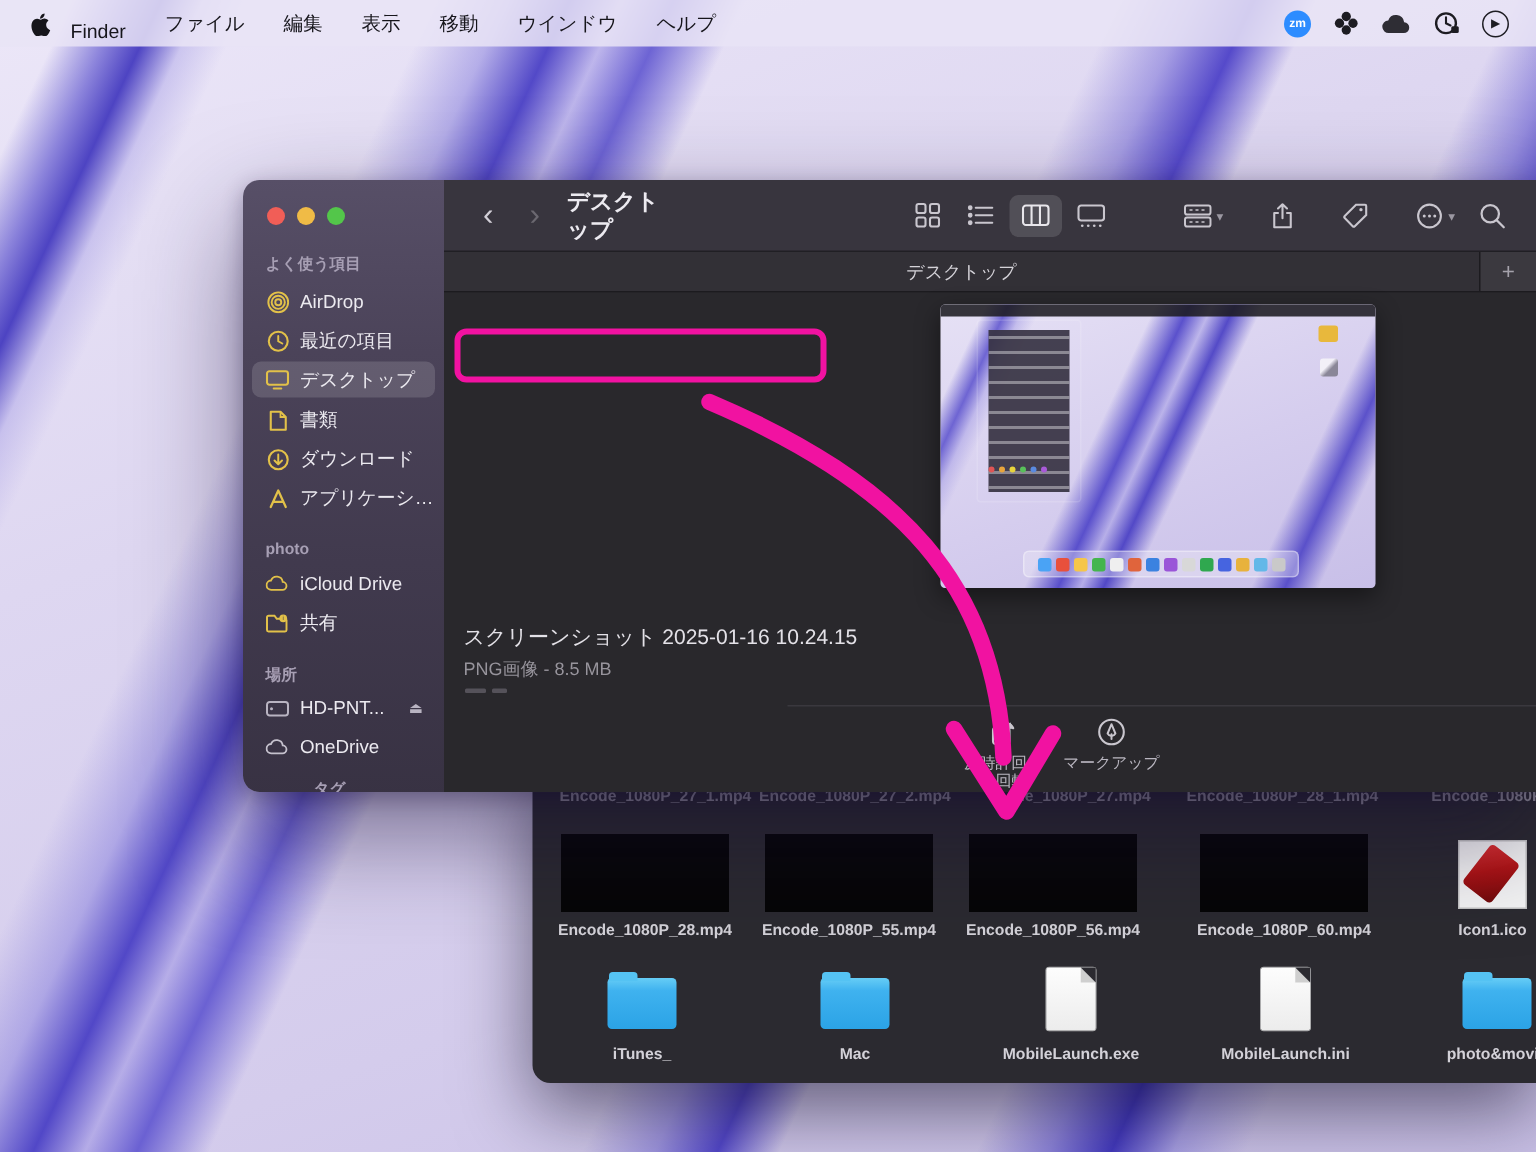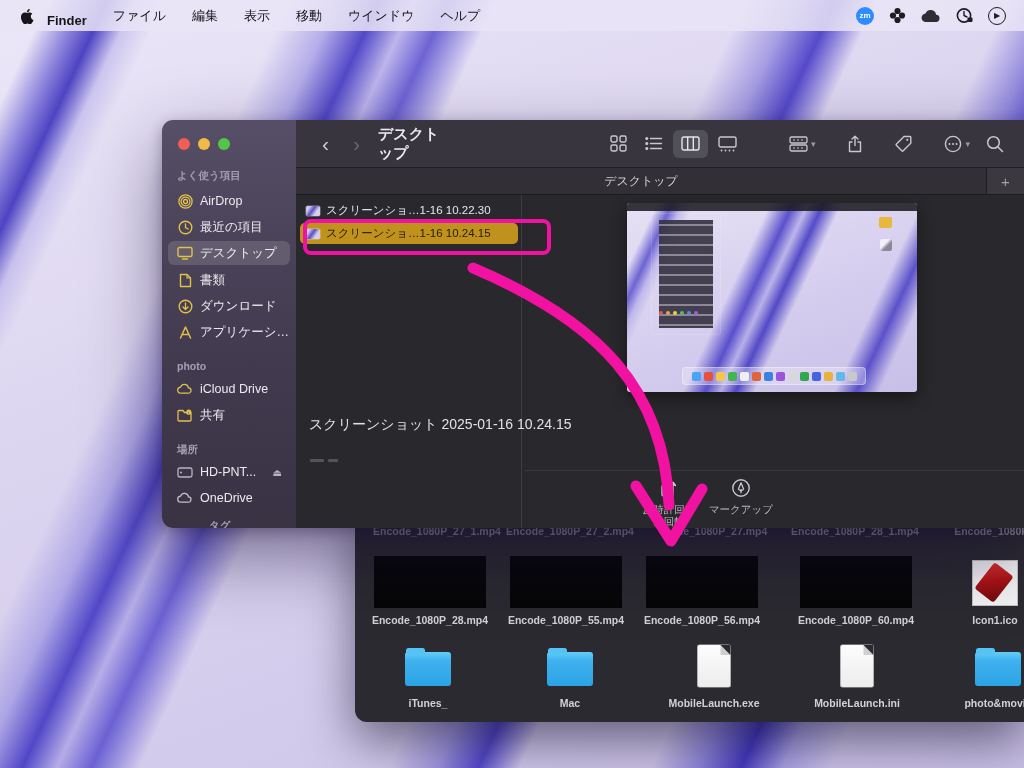--- a/index.html
+++ b/index.html
@@ -17,21 +17,21 @@
       rgba(88,78,206,.85) 32.5%,rgba(0,0,0,0) 36%,
       rgba(0,0,0,0) 54%,
       rgba(120,110,215,.55) 57.5%,rgba(70,58,198,.9) 60.5%,rgba(0,0,0,0) 63.5%,
       rgba(0,0,0,0) 73%,
       rgba(100,90,208,.6) 76.5%,rgba(56,46,186,.92) 79.5%,rgba(130,122,220,.5) 82.5%,
       rgba(0,0,0,0) 86%,rgba(0,0,0,0) 100%);}
   
   #menubar{left:0;top:0;width:1024px;height:31px;background:rgba(233,228,246,.85);
     display:flex;align-items:center;color:#16151b;font-size:13px;z-index:6;}
   #menubar .mitem{padding:0 13px;}
-  #menubar .mitem.bold{font-weight:700;margin-top:10px;}
+  #menubar .mitem.bold{font-weight:400;margin-top:10px;}
   #apple-logo{margin-left:20px;display:flex;align-items:center;}
   #status-icons{margin-left:auto;display:flex;align-items:center;gap:15px;padding-right:18px;}
   .zm-badge{width:18px;height:18px;border-radius:50%;background:#2d8cff;color:#fff;
     font-size:8px;font-weight:700;display:flex;align-items:center;justify-content:center;}
   .play-badge{width:16px;height:16px;border-radius:50%;border:1.6px solid #1d1c22;
     display:flex;align-items:center;justify-content:center;font-size:8px;color:#1d1c22;}
   
   #finder{left:162px;top:120px;width:862px;height:408px;z-index:4;
     border-radius:11px 0 0 11px;overflow:hidden;
     box-shadow:0 28px 70px rgba(20,10,50,.5), 0 4px 14px rgba(20,10,50,.3);}
@@ -390,30 +390,20 @@
               <path d="M12,12 L16.5,16.5" stroke="#c9c6ce" stroke-width="1.5" stroke-linecap="round"></path>
             </svg>
           </span>
       </div>
 
       <div class="abs" id="pathbar">
         <span id="path-title">デスクトップ</span>
         <span id="newtab-cell">+</span>
       </div>
 
-      <div class="abs" id="col1">
-        <div class="file-row" style="top:5px;">
-          <span class="mini-thumb"></span>
-          <span>スクリーンショ…1-16 10.22.30</span>
-        </div>
-        <div class="file-row selected" style="top:28px;">
-          <span class="mini-thumb"></span>
-          <span>スクリーンショ…1-16 10.24.15</span>
-        </div>
-      </div>
 
       <div class="abs" id="preview-thumb">
         <div class="abs" id="pt-bands"></div>
         <div class="abs" id="pt-menubar"></div>
         <div class="abs" id="pt-menu"></div>
         <div class="abs" id="pt-tagdots">
           <span style="background:#e05555;"></span>
             <span style="background:#e8a53c;"></span>
             <span style="background:#e8d43c;"></span>
             <span style="background:#58c05a;"></span>
@@ -433,20 +423,21 @@
             <span style="background:#9a55d8;"></span>
             <span style="background:#d8d8d8;"></span>
             <span style="background:#2fa84f;"></span>
             <span style="background:#4664e0;"></span>
             <span style="background:#e8b23c;"></span>
             <span style="background:#63b8e8;"></span>
             <span style="background:#c9c9c9;"></span>
         </div>
       </div>
       <span class="abs" id="preview-name">スクリーンショット 2025-01-16 10.24.15</span>
+      <span class="abs" id="preview-meta">PNG画像 - 8.5 MB</span>
       <span class="abs trunc-mark" style="left:14px;top:339px;width:14px;"></span>
       <span class="abs trunc-mark" style="left:32px;top:339px;width:10px;"></span>
       <div class="abs" id="preview-divider"></div>
       <div class="pv-action" style="left:328px;top:358px;">
         <span class="aicon">
             <svg class="icon" width="20" height="20" viewBox="0 0 20 20">
               <rect x="3" y="7" width="11" height="11" rx="2" fill="none" stroke="#c9c6ce" stroke-width="1.4"></rect>
               <path d="M8,4.5 a6,6 0 0 1 8.5,3" fill="none" stroke="#c9c6ce" stroke-width="1.4" stroke-linecap="round"></path>
               <path d="M14.5,3.5 L17,7.8 L12.5,8" fill="#c9c6ce"></path>
             </svg>

